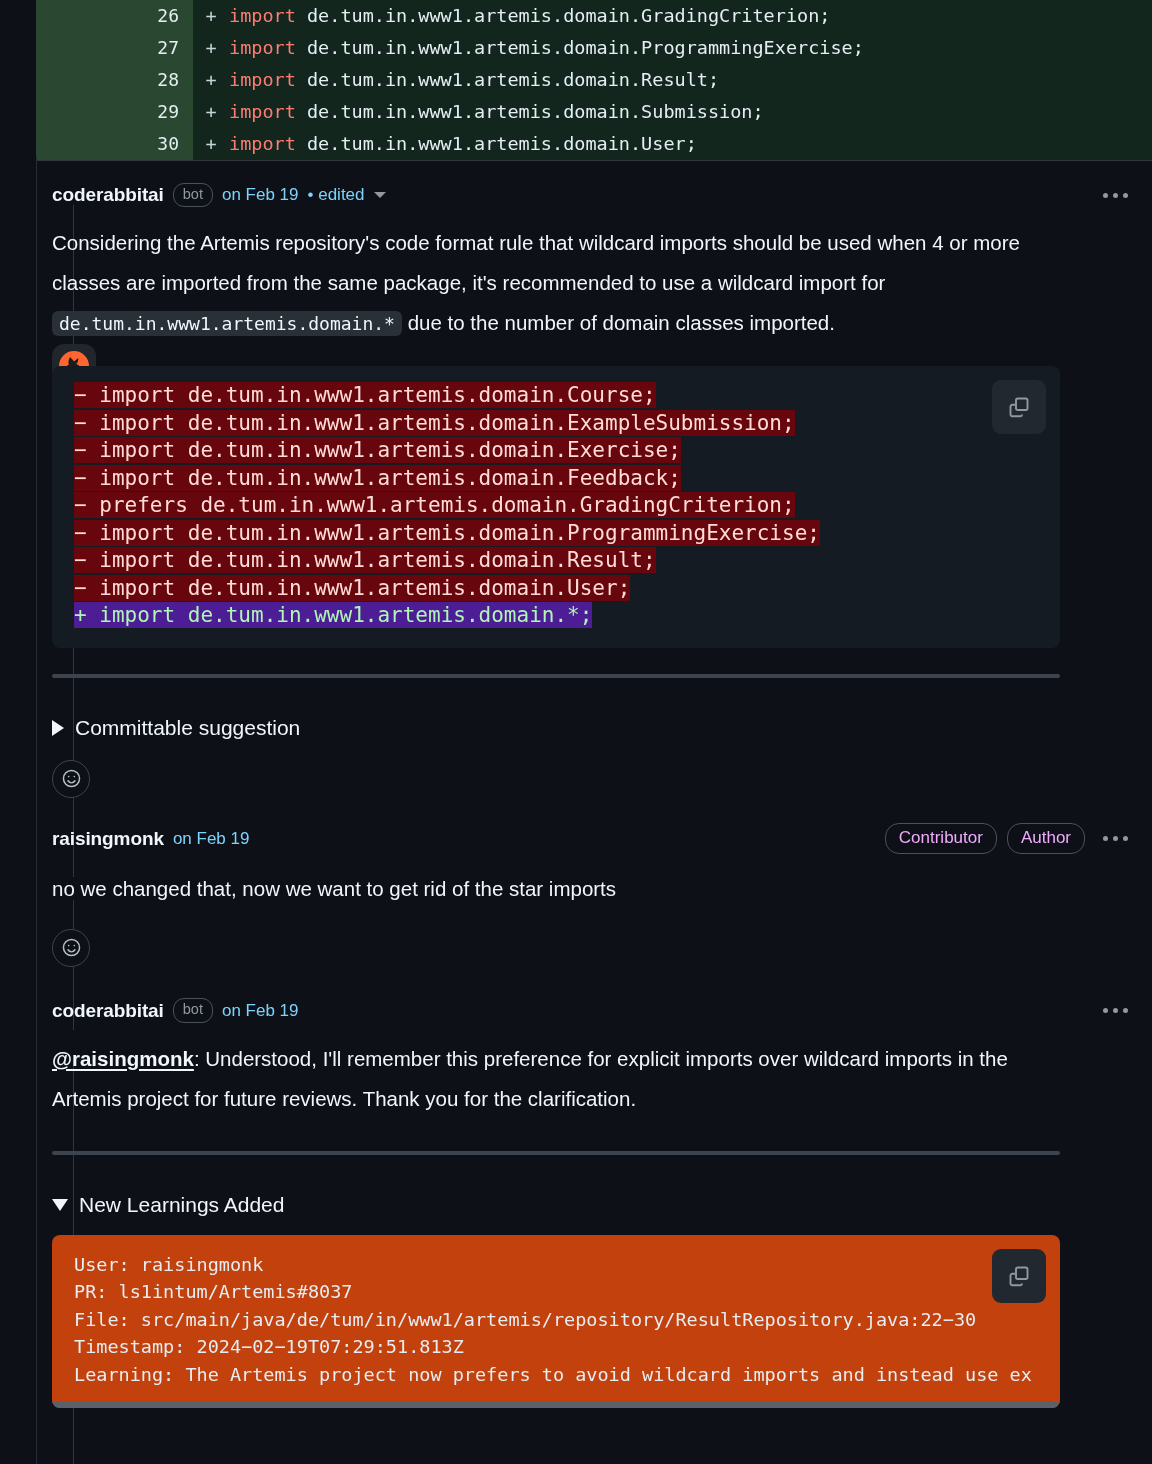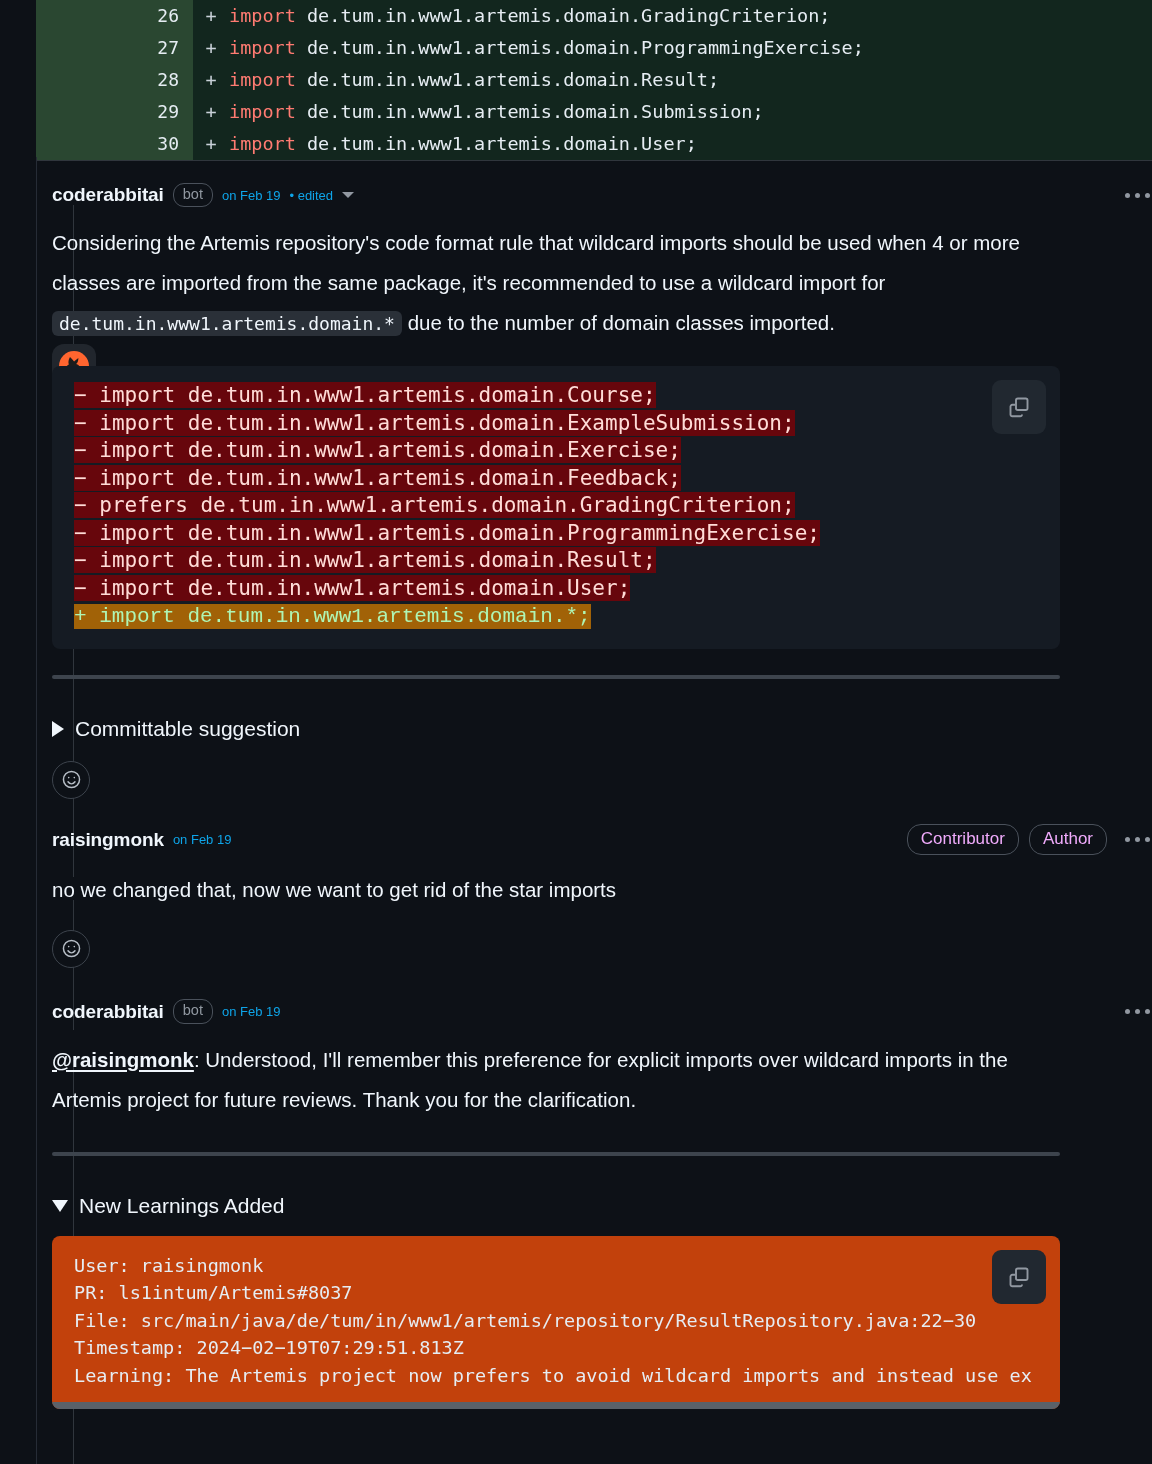--- a/index.html
+++ b/index.html
@@ -67,20 +67,21 @@
     position: absolute;
     left: 36px;
     top: 157px;
     bottom: 0;
     width: 1px;
     background: #262c36;
   }
   .comment {
     position: relative;
     padding-left: 52px;
+    padding-right: 22px;
   }
   .avatar-wrap {
     position: absolute;
     left: 52px;
     width: 44px;
     height: 44px;
   }
   .connector {
     position: absolute;
     left: 73px;
@@ -117,22 +118,22 @@
     margin-left: 9px;
     border: 1px solid #4a515b;
     border-radius: 11px;
     padding: 1px 9px 2px;
     font-size: 14.5px;
     color: #9198a1;
     line-height: 1.35;
   }
   .c-meta {
     margin-left: 9px;
-    font-size: 13px;
-    color: #0ea5e9;
+    font-size: 17px;
+    color: #7dd3fc;
   }
   .edited-caret {
     display: inline-block;
     margin-left: 9px;
     width: 0; height: 0;
     border-left: 6px solid transparent;
     border-right: 6px solid transparent;
     border-top: 6px solid #9198a1;
     vertical-align: middle;
   }
@@ -196,21 +197,21 @@
     font-family: "DejaVu Sans Mono", monospace;
     font-size: 21px;
     line-height: 27.5px;
     white-space: pre;
     padding-left: 22px;
   }
   .code-line span.hl {
     padding: 1px 0;
   }
   .line-del span.hl { background: #67060c; color: #ffdcd7; }
-  .line-add span.hl { background: #a16207; color: #aff5b4; font-family: Liberation Mono, monospace; }
+  .line-add span.hl { background: #4c1d95; color: #aff5b4; }
 
   .copy-btn {
     position: absolute;
     top: 14px;
     right: 14px;
     width: 54px;
     height: 54px;
     border-radius: 9px;
     background: #212830;
     display: flex;

